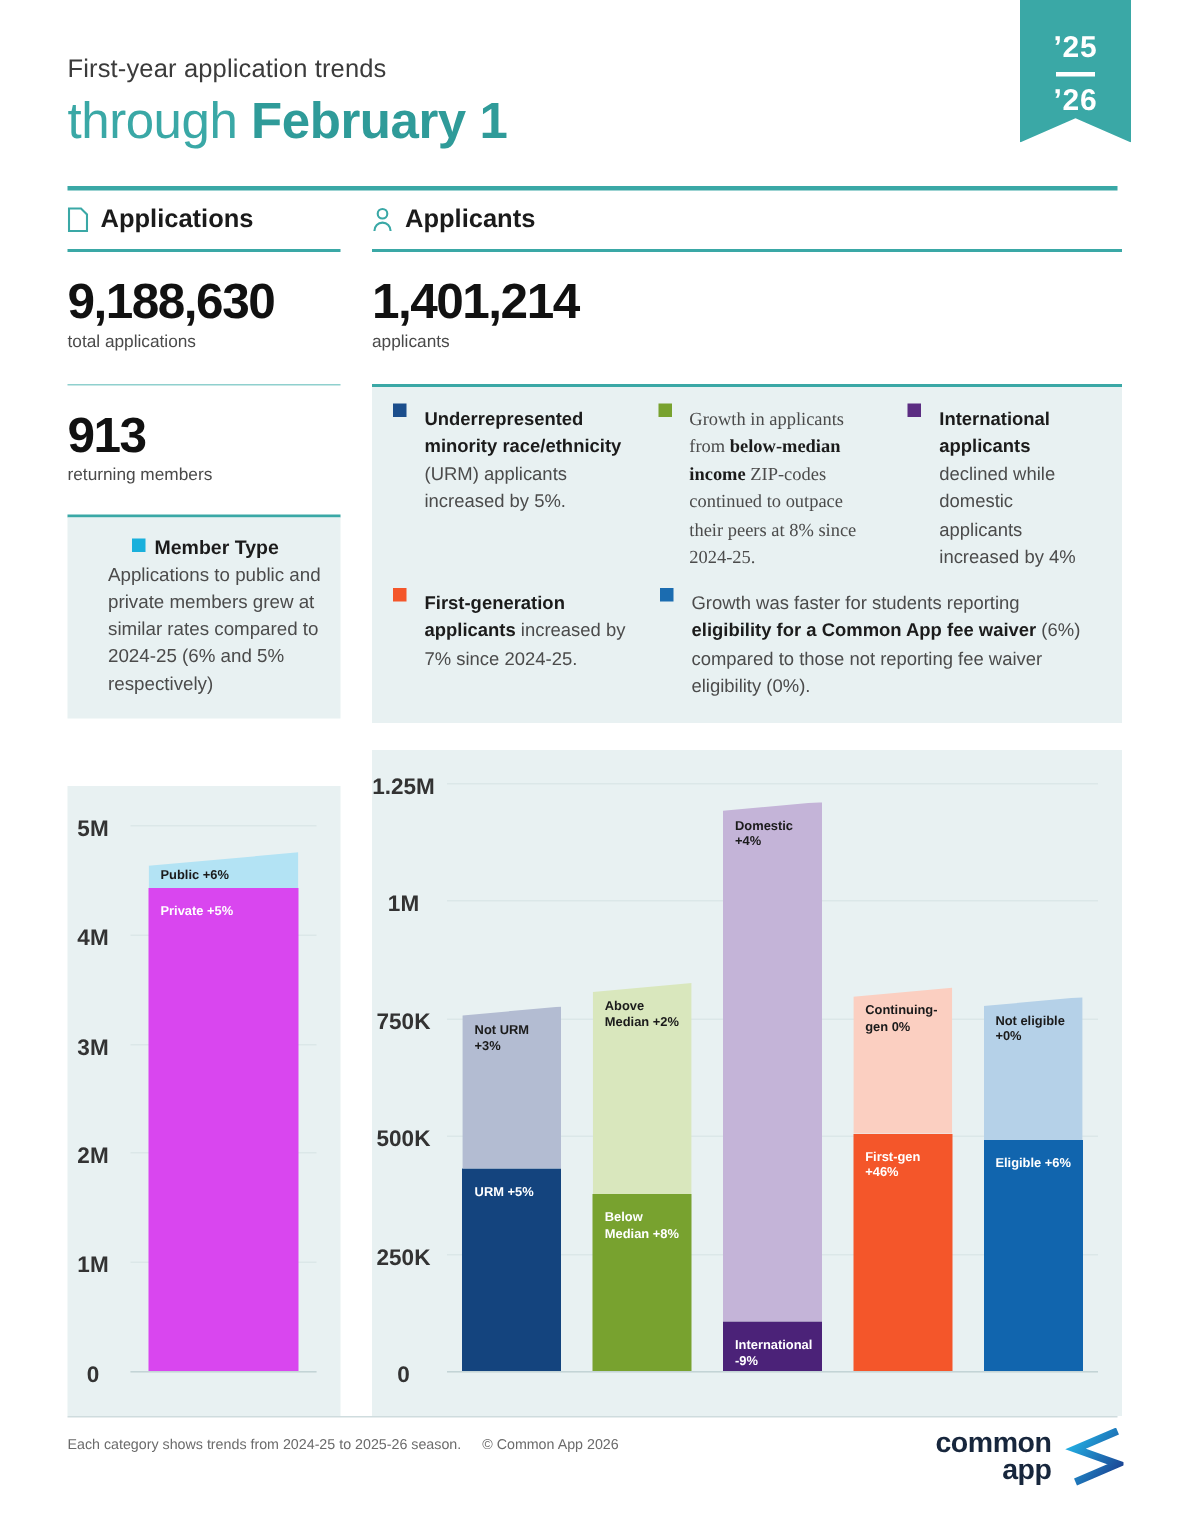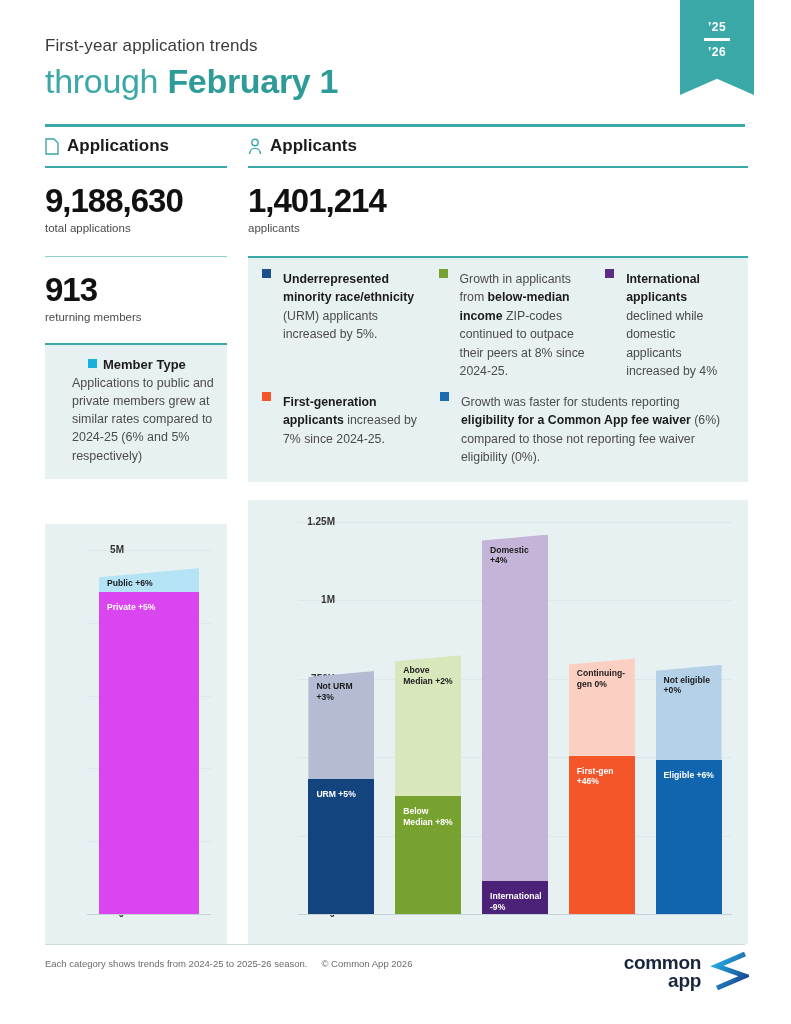--- a/index.html
+++ b/index.html
@@ -15,21 +15,21 @@
   
   .ribbon {
     position: absolute; top: 0; right: 37px;
     width: 74px; height: 95px;
     background: #3aa8a6;
     color: #fff;
     text-align: center;
     clip-path: polygon(0 0, 100% 0, 100% 100%, 50% 83%, 0 100%);
     padding-top: 20px;
   }
-  .ribbon .yr { font-size: 12px; font-weight: bold; letter-spacing: .5px; line-height: 1.2; }
+  .ribbon .yr { font-size: 20px; font-weight: bold; letter-spacing: .5px; line-height: 1.2; }
   .ribbon .rule { width: 26px; height: 3px; background:#fff; margin: 4px auto; }
 
   
   .header { position: absolute; left: 45px; top: 36px; }
   .h-sub { font-size: 17px; color: #3b3b3b; letter-spacing: .1px; }
   .h-main { font-size: 34px; margin-top: 6px; color:#3aa8a6; font-weight: 300; letter-spacing:-0.3px;}
   .h-main b { font-weight: 800; color:#2f9b99; }
 
   .rule-teal { position:absolute; background:#3aa8a6; }
   #rule-top { left:45px; top:124px; width:700px; height:3px; }
@@ -52,28 +52,28 @@
   .bullet { width:9px; height:9px; display:inline-block; margin-right:6px; position:relative; top:-1px;}
   .mt-title { font-size:13px; font-weight:700; color:#1b1b1b;margin-left:31px; }
   .mt-text { font-size:12.5px; color:#4b4b4b; line-height:1.45; margin-top:2px; padding-left:15px; }
 
   
   .callouts { background:#e8f1f2; padding:12px 14px 16px 14px; }
   .cal-row { display:flex; gap:18px; }
   .cal { font-size:12.3px; line-height:1.5; color:#4b4b4b; }
   .cal .lead { display:flex; gap:6px; }
   .cal b { color:#1b1b1b; font-weight:700; }
-  .c1 { width:160px; } .c2 { width:150px; } .c3 { width:130px; }
+  .c1 { width:160px; } .c2 { width:150px;font-family:Liberation Serif, serif; } .c3 { width:130px; }
   .cal-row2 { display:flex; gap:18px; margin-top:12px; }
   .d1 { width:160px; } .d2 { width:292px; }
 
   
   .chart-left { position:absolute; left:45px; top:524px; width:182px; height:420px; background:#e8f1f2; }
   .chart-right { position:absolute; left:248px; top:500px; width:500px; height:444px; background:#e8f1f2; }
-  .axlabel { position:absolute; font-size:10px; font-weight:700; color:#333; text-align:right;margin-left:45px; }
+  .axlabel { position:absolute; font-size:15px; font-weight:700; color:#333; text-align:center; }
   .grid { position:absolute; height:1px; background:#dbe7e8; }
   .axis-base { position:absolute; height:1px; background:#c3d4d6; }
 
   .bar { position:absolute; }
   .seg { position:absolute; width:100%; }
   .seglabel { position:absolute; font-size:8.6px; font-weight:700; line-height:1.25; }
 
   
   .footer-note { position:absolute; left:45px; top:958px; font-size:9.5px; color:#6b6b6b; }
   .footer-note span.cp { margin-left:14px; }

